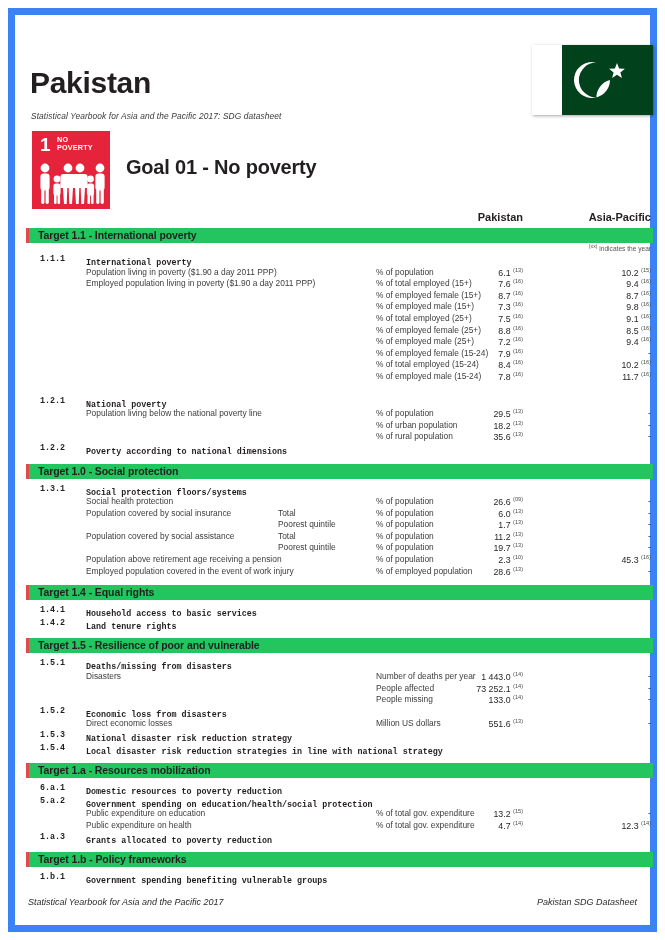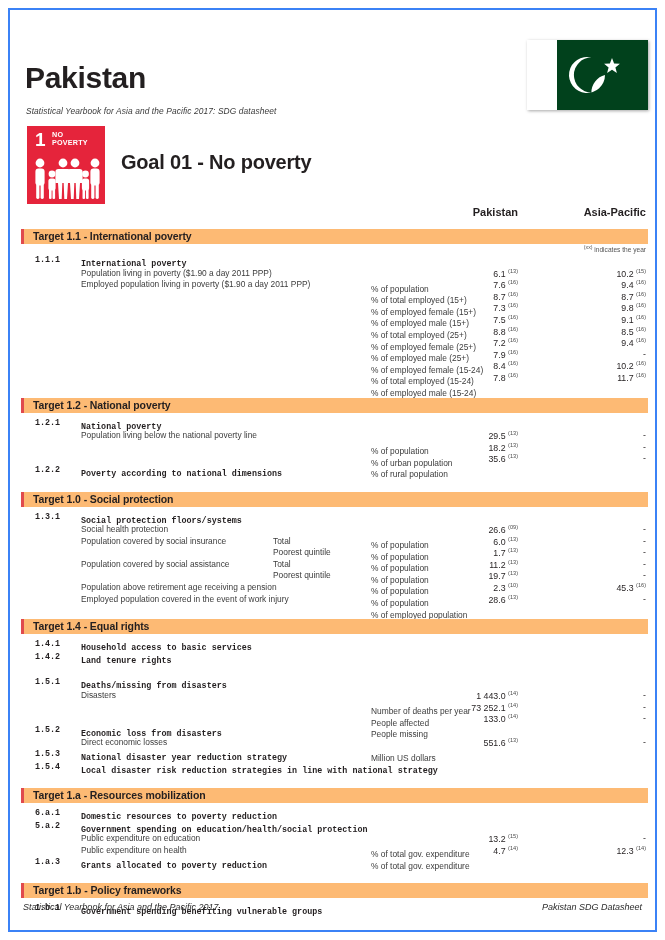--- a/index.html
+++ b/index.html
@@ -14,21 +14,21 @@
     color: #231f20;
     position: relative;
     overflow: hidden;
   }
   .page {
     position: absolute;
     left: 8px;
     top: 8px;
     width: 649px;
     height: 924px;
-    border: 2px solid #3b82f6;
+    border: 7px solid #3b82f6;
     box-sizing: border-box;
     background: #fff;
   }
   .inner {
     position: absolute;
     left: 11px;
     top: 10px;
     width: 627px;
     height: 902px;
   }
@@ -146,22 +146,21 @@
     color: #231f20;
     text-align: right;
   }
   .colhead.pak { right: 130px; }
   .colhead.ap  { right: 2px; }
 
   
   .target-bar {
     position: relative;
     height: 15px;
-    background: #fdba74;
-    margin-top: 6px;
+    background: #22c55e;
     margin-bottom: 0px;
   }
   .target-bar .accent {
     position: absolute;
     left: 0; top: 0;
     width: 3px; height: 100%;
     background: #e04a4d;
   }
   .target-bar .label {
     position: absolute;
@@ -215,21 +214,21 @@
   .qual {
     position: absolute;
     left: 252px;
     top: 0;
     font-size: 8.4px;
     color: #3c3c3c;
   }
   .unit {
     position: absolute;
     left: 350px;
-    top: 16px;
+    top: 0;
     font-size: 8.4px;
     color: #3c3c3c;
   }
   .val {
     position: absolute;
     top: 0;
     font-size: 8.8px;
     color: #231f20;
     text-align: right;
   }
@@ -405,24 +404,20 @@
             <div class="desc"></div>
             <div class="qual"></div>
             <div class="unit">% of employed male (15-24)</div>
             <div class="val pak">7.8 <sup>(16)</sup></div>
             <div class="val ap">11.7 <sup>(16)</sup></div>
           </div>
           <div class="colbg pak" style="top: 12px; height: 118px; bottom: auto;"></div>
           <div class="colbg ap" style="top: 12px; height: 118px; bottom: auto;"></div>
         </div>
         <div class="spacer8"></div>
-        <div class="target-bar">
-          <div class="accent"></div>
-          <div class="label">Target 1.2 - National poverty</div>
-        </div>
         <div class="spacer5"></div>
         <div class="block">
           <div class="row ind">
             <div class="code">1.2.1</div>
             <div class="ind-name">National poverty</div>
           </div>
           <div class="row">
             <div class="desc">Population living below the national poverty line</div>
             <div class="qual"></div>
             <div class="unit">% of population</div>
@@ -523,20 +518,24 @@
           <div class="row ind">
             <div class="code">1.4.1</div>
             <div class="ind-name">Household access to basic services</div>
           </div>
           <div class="row ind">
             <div class="code">1.4.2</div>
             <div class="ind-name">Land tenure rights</div>
           </div>
         </div>
         <div class="spacer8"></div>
+        <div class="target-bar">
+          <div class="accent"></div>
+          <div class="label">Target 1.5 - Resilience of poor and vulnerable</div>
+        </div>
         <div class="spacer5"></div>
         <div class="block">
           <div class="row ind">
             <div class="code">1.5.1</div>
             <div class="ind-name">Deaths/missing from disasters</div>
           </div>
           <div class="row">
             <div class="desc">Disasters</div>
             <div class="qual"></div>
             <div class="unit">Number of deaths per year</div>
@@ -563,21 +562,21 @@
           </div>
           <div class="row">
             <div class="desc">Direct economic losses</div>
             <div class="qual"></div>
             <div class="unit">Million US dollars</div>
             <div class="val pak">551.6 <sup>(13)</sup></div>
             <div class="val ap">-</div>
           </div>
           <div class="row ind">
             <div class="code">1.5.3</div>
-            <div class="ind-name">National disaster year reduction strategy</div>
+            <div class="ind-name">National disaster risk reduction strategy</div>
           </div>
           <div class="row ind">
             <div class="code">1.5.4</div>
             <div class="ind-name">Local disaster risk reduction strategies in line with national strategy</div>
           </div>
           <div class="colbg pak" style="top: 12px; height: 37px; bottom: auto;"></div>
           <div class="colbg ap" style="top: 12px; height: 37px; bottom: auto;"></div>
           <div class="colbg pak" style="top: 59px; height: 14px; bottom: auto;"></div>
           <div class="colbg ap" style="top: 59px; height: 14px; bottom: auto;"></div>
         </div>

